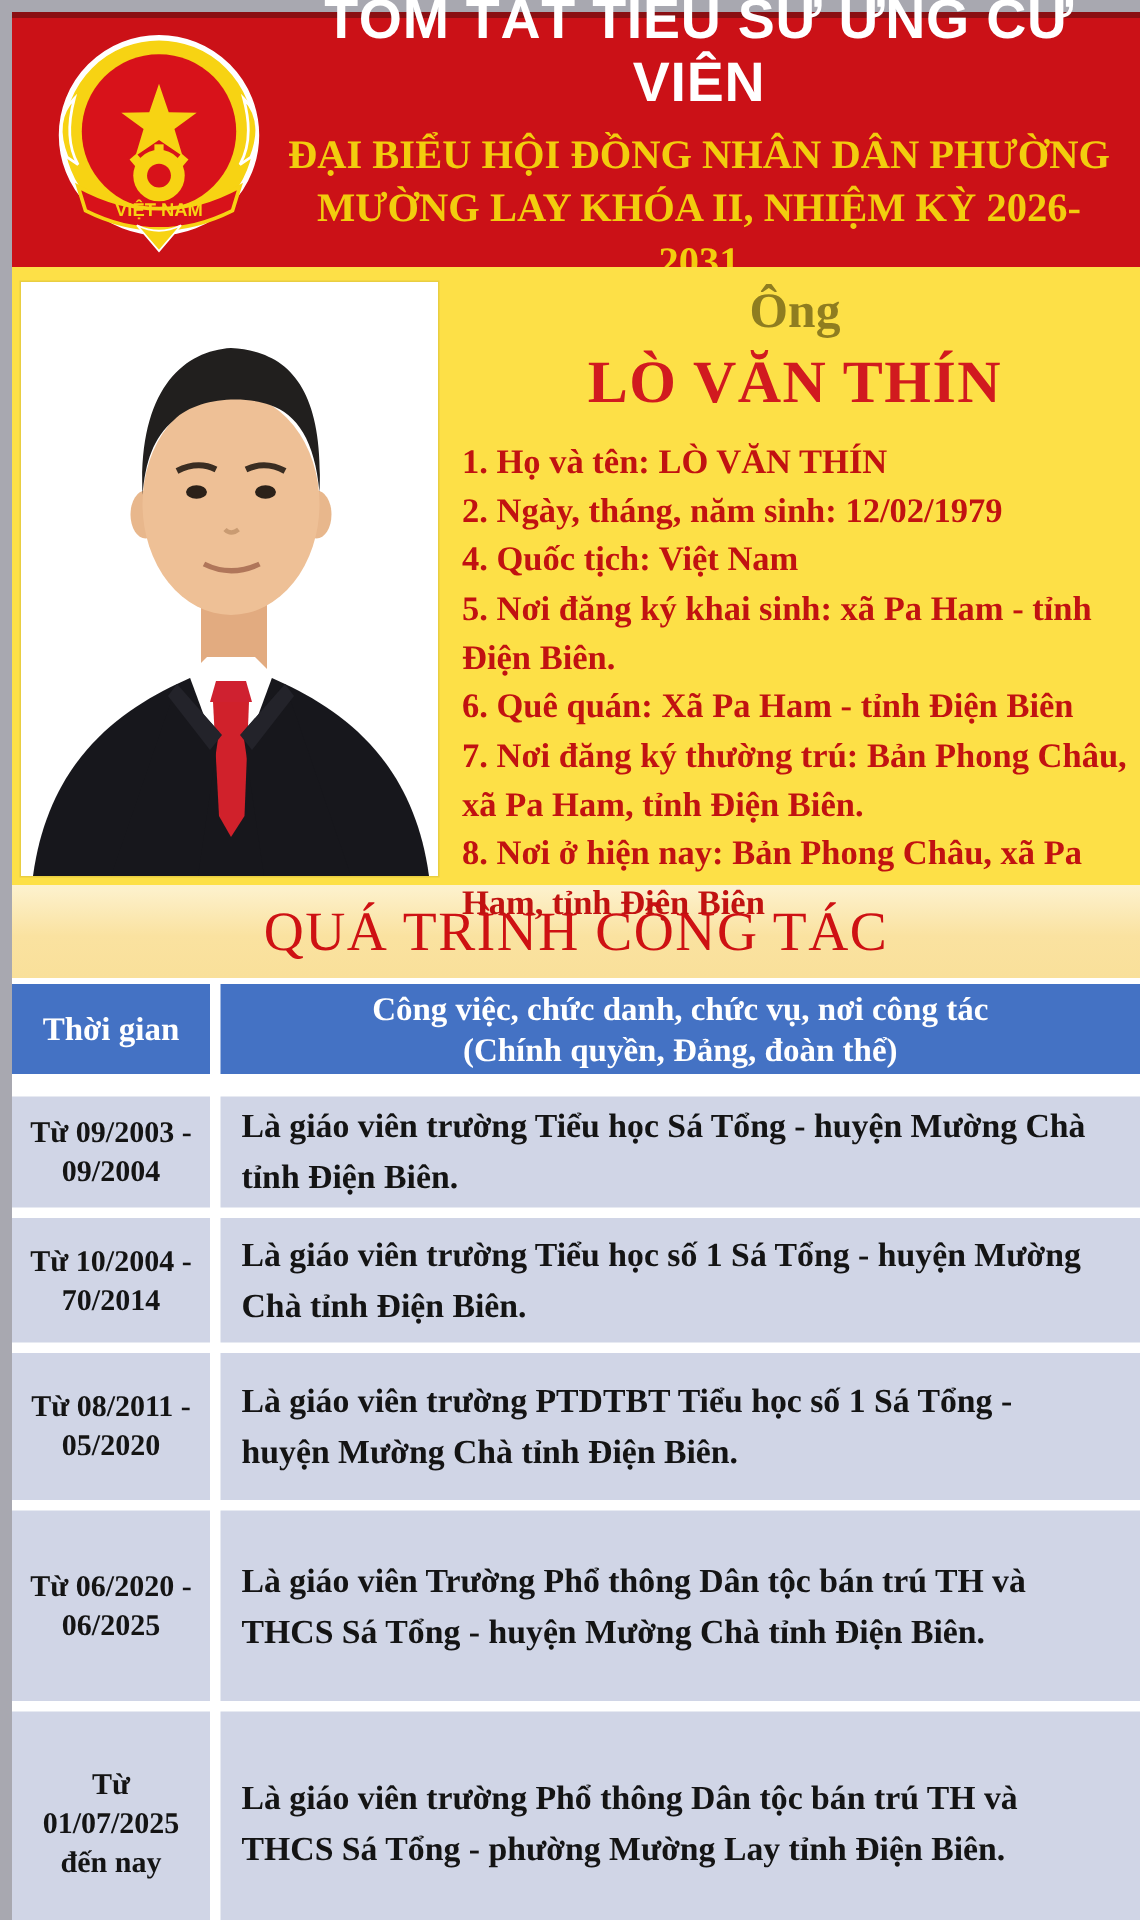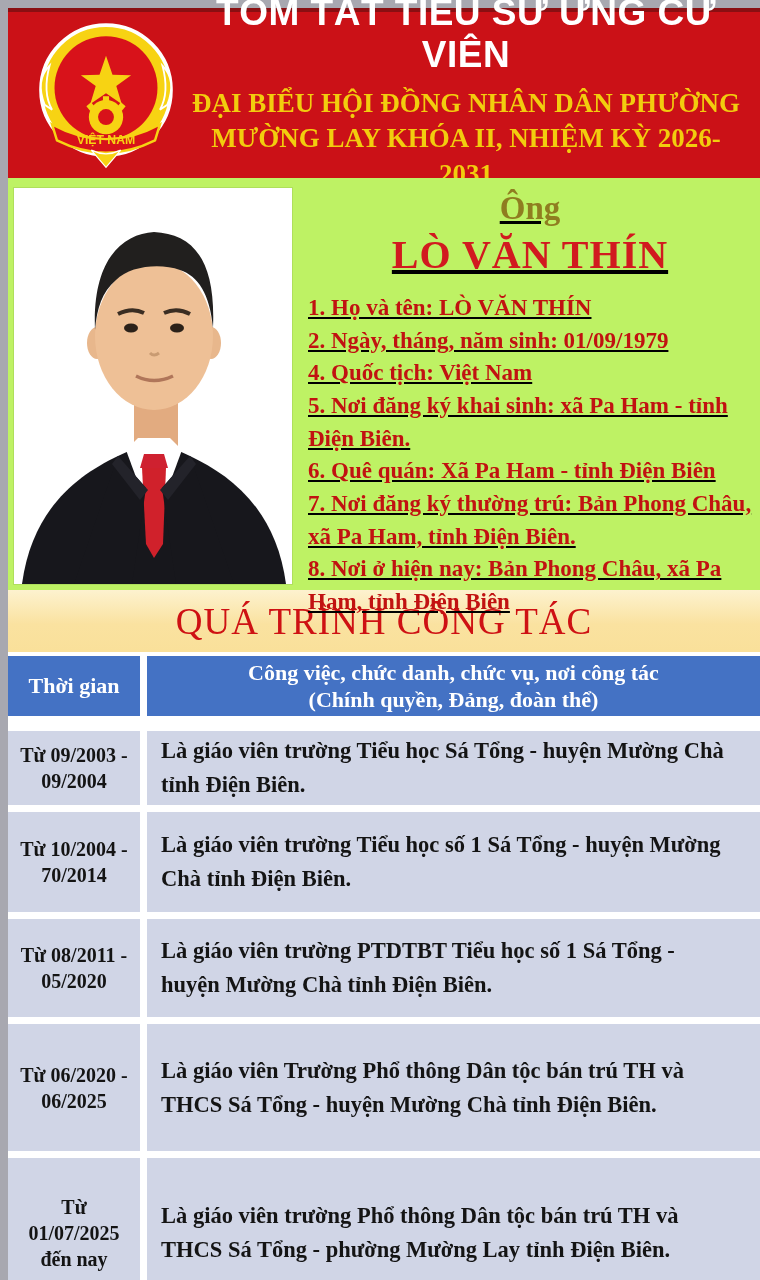--- a/index.html
+++ b/index.html
@@ -13,21 +13,21 @@
   .header { height:170px; background:#cb1117; border-top:4px solid #8a0f12;
             display:flex; align-items:center; }
   .emblem-wrap { width:152px; height:152px; margin-left:22px; flex:0 0 auto; }
   .header-text { flex:1; text-align:center; padding:0 16px 6px 6px; }
   .header-title { color:#ffffff; font-family:"Liberation Sans", sans-serif;
                   font-weight:bold; font-size:37px; letter-spacing:0.5px; }
   .header-sub { color:#f2cd0e; font-weight:bold; font-size:27px; line-height:1.32;
                 margin-top:10px; }
 
   
-  .profile { height:412px; background:#bef264; position:relative;text-decoration:underline; }
+  .profile { height:412px; background:#fde047; position:relative; }
   .photo { position:absolute; left:6px; top:10px; width:278px; height:396px;
            background:#ffffff; box-shadow:0 0 0 1px rgba(0,0,0,0.08); overflow:hidden; }
   .profile-info { margin-left:292px; padding:12px 8px 0 8px; }
   .honorific { text-align:center; color:#8f7d20; font-weight:bold; font-size:33px; }
   .candidate-name { text-align:center; color:#d11a1f; font-weight:bold; font-size:40px;
                     margin-top:4px; letter-spacing:1px; }
   .fields { margin-top:14px; color:#c11211; font-weight:bold; font-size:23px;
             line-height:1.42; }
 
   
@@ -43,21 +43,21 @@
   .cell { display:flex; align-items:center; justify-content:center; }
   .c-time { width:132px; flex:0 0 auto; text-align:center; padding:0 6px; }
   .c-job { flex:1; }
   .thead .cell { background:#4472c4; color:#ffffff; font-weight:bold; font-size:22px;
                  line-height:1.25; text-align:center; }
   .body-row .cell { background:#d0d5e6; color:#141414; font-weight:bold; }
   .body-row .c-time { font-size:20px; line-height:1.3; }
   .body-row .c-job { justify-content:flex-start; text-align:left; font-size:22.5px;
                      line-height:1.5; padding:0 24px 0 14px; }
   .r1 { height:82px; } .r1 .cell{ height:74px; margin-top:8px; }
-  .row-h2 { height:100px; } .row-h3 { height:98px; } .row-h4 { height:127px; }
+  .row-h2 { height:83px; } .row-h3 { height:98px; } .row-h4 { height:127px; }
   .row-h5 { height:150px; }
 </style>
 </head>
 <body>
 
 <div class="page">
   <div class="content">
 
     <div class="header">
       <div class="emblem-wrap">
@@ -115,21 +115,21 @@
           <path d="M176,268 L148,300 L162,396 L220,396 Z" fill="#17171c"></path>
           <path d="M104,268 L134,302 L126,312 L98,276 Z" fill="#23232a"></path>
           <path d="M176,268 L146,302 L154,312 L182,276 Z" fill="#23232a"></path>
         </svg>
       </div>
       <div class="profile-info">
         <div class="honorific">Ông</div>
         <div class="candidate-name">LÒ VĂN THÍN</div>
         <div class="fields">
           <div>1. Họ và tên:  LÒ VĂN THÍN</div>
-          <div>2. Ngày, tháng, năm sinh: 01/09/1979</div>
+          <div>2. Ngày, tháng, năm sinh: 12/02/1979</div>
           <div>4. Quốc tịch: Việt Nam</div>
           <div>5. Nơi đăng ký khai sinh: xã Pa Ham - tỉnh Điện Biên.</div>
           <div>6. Quê quán: Xã Pa Ham - tỉnh Điện Biên</div>
           <div>7. Nơi đăng ký thường trú: Bản Phong Châu, xã Pa Ham, tỉnh Điện Biên.</div>
           <div>8. Nơi ở hiện nay: Bản Phong Châu, xã Pa Ham, tỉnh Điện Biên</div>
         </div>
       </div>
     </div>
 
     <div class="section-band">

